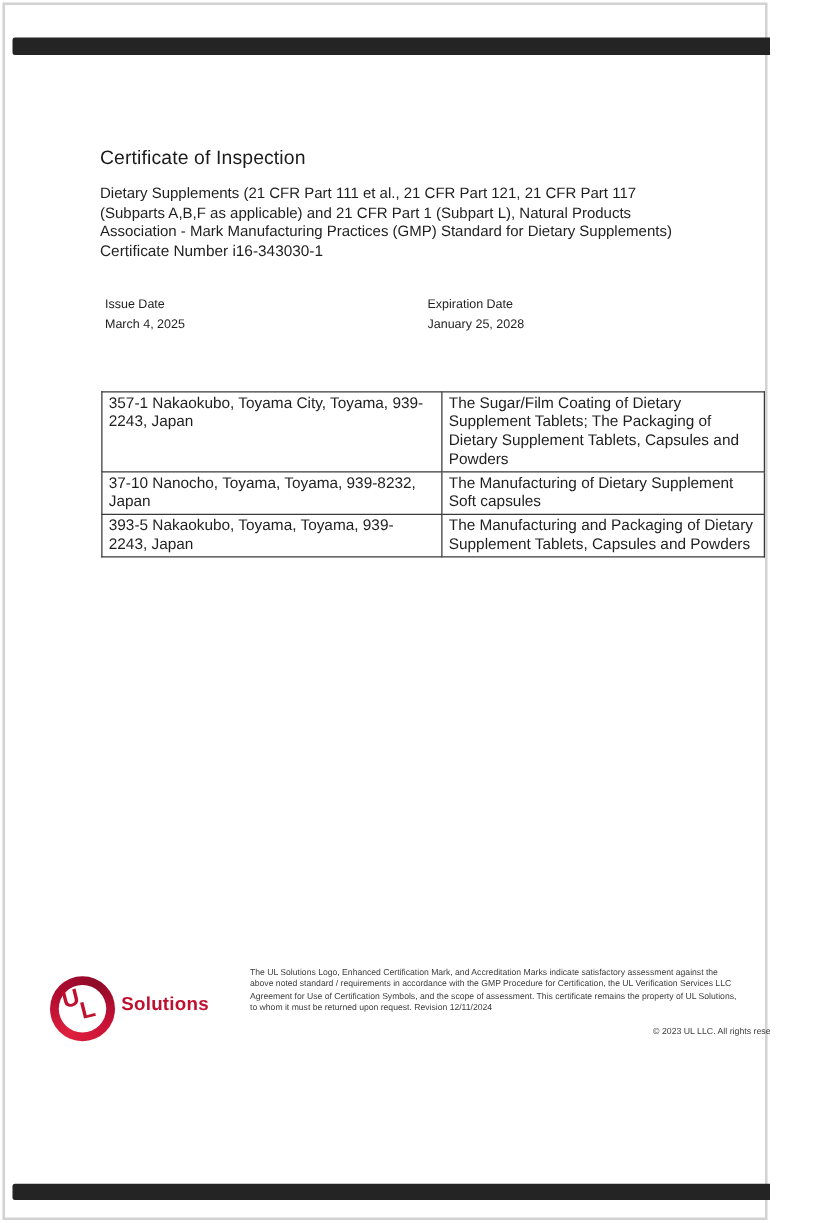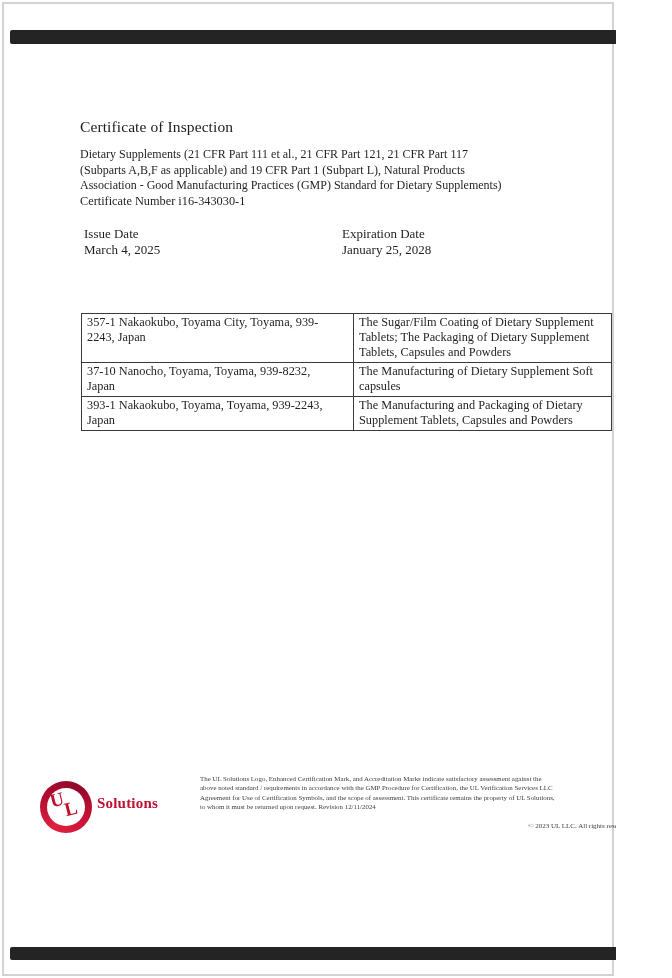--- a/index.html
+++ b/index.html
@@ -1,38 +1,38 @@
 <!DOCTYPE html>
 <html><head>
 <meta charset="utf-8">
 <style>
   html,body { margin:0; padding:0; background:#ffffff; }
   .canvas {
     position:relative; width:616px; height:978px; overflow:hidden;
     background:#ffffff; color:#1f1f1f;
-    font-family:Liberation Serif, serif;
+    font-family:Liberation Sans, sans-serif;
   }
   .frame {
     position:absolute; inset:2px; border:2px solid #d2d2d2;
     pointer-events:none;
   }
   .bar {
     position:absolute; left:10px; width:651px; background:#242424;
     border-radius:2px;
   }
   .bar-top { top:30px; height:14px; }
   .bar-bottom { top:947px; height:13px; }
   .title {
     position:absolute; left:80px; top:118px; margin:0;
     font-size:15.5px; font-weight:400; color:#1c1c1c; letter-spacing:0.1px;
   }
   .desc { position:absolute; left:80px; top:147px; font-size:12px; line-height:15.5px; }
   .desc .line { white-space:nowrap; }
   .certno { position:absolute; left:80px; top:194px; font-size:12.3px; }
-  .datecol { position:absolute; top:226px; font-size:13px; line-height:16px; }
+  .datecol { position:absolute; top:236px; font-size:10px; line-height:16px; }
   .datecol.issue { left:84px; }
   .datecol.expiration { left:342px; }
   .sites-table {
     position:absolute; left:81px; top:313px; width:517px;
     border-collapse:collapse; table-layout:fixed;
     font-size:12.3px; line-height:15px; color:#1f1f1f;
   }
   .sites-table td {
     border:1px solid #3a3a3a; vertical-align:top;
     padding:1px 8px 2px 5px;
@@ -71,22 +71,22 @@
 <div class="canvas">
 
   <div class="frame"></div>
 
   <div class="bar bar-top"></div>
 
   <h1 class="title">Certificate of Inspection</h1>
 
   <div class="desc">
     <div class="line">Dietary Supplements (21 CFR Part 111 et al., 21 CFR Part 121, 21 CFR Part 117</div>
-    <div class="line">(Subparts A,B,F as applicable) and 19 CFR Part 1 (Subpart L), Natural Products</div>
-    <div class="line">Association - Good Manufacturing Practices (GMP) Standard for Dietary Supplements)</div>
+    <div class="line">(Subparts A,B,F as applicable) and 21 CFR Part 1 (Subpart L), Natural Products</div>
+    <div class="line">Association - Mark Manufacturing Practices (GMP) Standard for Dietary Supplements)</div>
   </div>
 
   <div class="certno">Certificate Number i16-343030-1</div>
 
   <div class="datecol issue">
     <div>Issue Date</div>
     <div>March 4, 2025</div>
   </div>
 
   <div class="datecol expiration">
@@ -98,21 +98,21 @@
     <tbody>
       <tr>
         <td class="addr">357-1 Nakaokubo, Toyama City, Toyama, 939-2243, Japan</td>
         <td class="scope">The Sugar/Film Coating of Dietary Supplement Tablets; The Packaging of Dietary Supplement Tablets, Capsules and Powders</td>
       </tr>
       <tr>
         <td class="addr">37-10 Nanocho, Toyama, Toyama, 939-8232, Japan</td>
         <td class="scope">The Manufacturing of Dietary Supplement Soft capsules</td>
       </tr>
       <tr>
-        <td class="addr">393-1 Nakaokubo, Toyama, Toyama, 939-2243, Japan</td>
+        <td class="addr">393-5 Nakaokubo, Toyama, Toyama, 939-2243, Japan</td>
         <td class="scope">The Manufacturing and Packaging of Dietary Supplement Tablets, Capsules and Powders</td>
       </tr>
     </tbody>
   </table>
 
   <div class="ul-logo">
     <div class="ul-ring"></div>
     <div class="ul-inner"></div>
     <div class="ul-letters">
       <span class="u">U</span>

